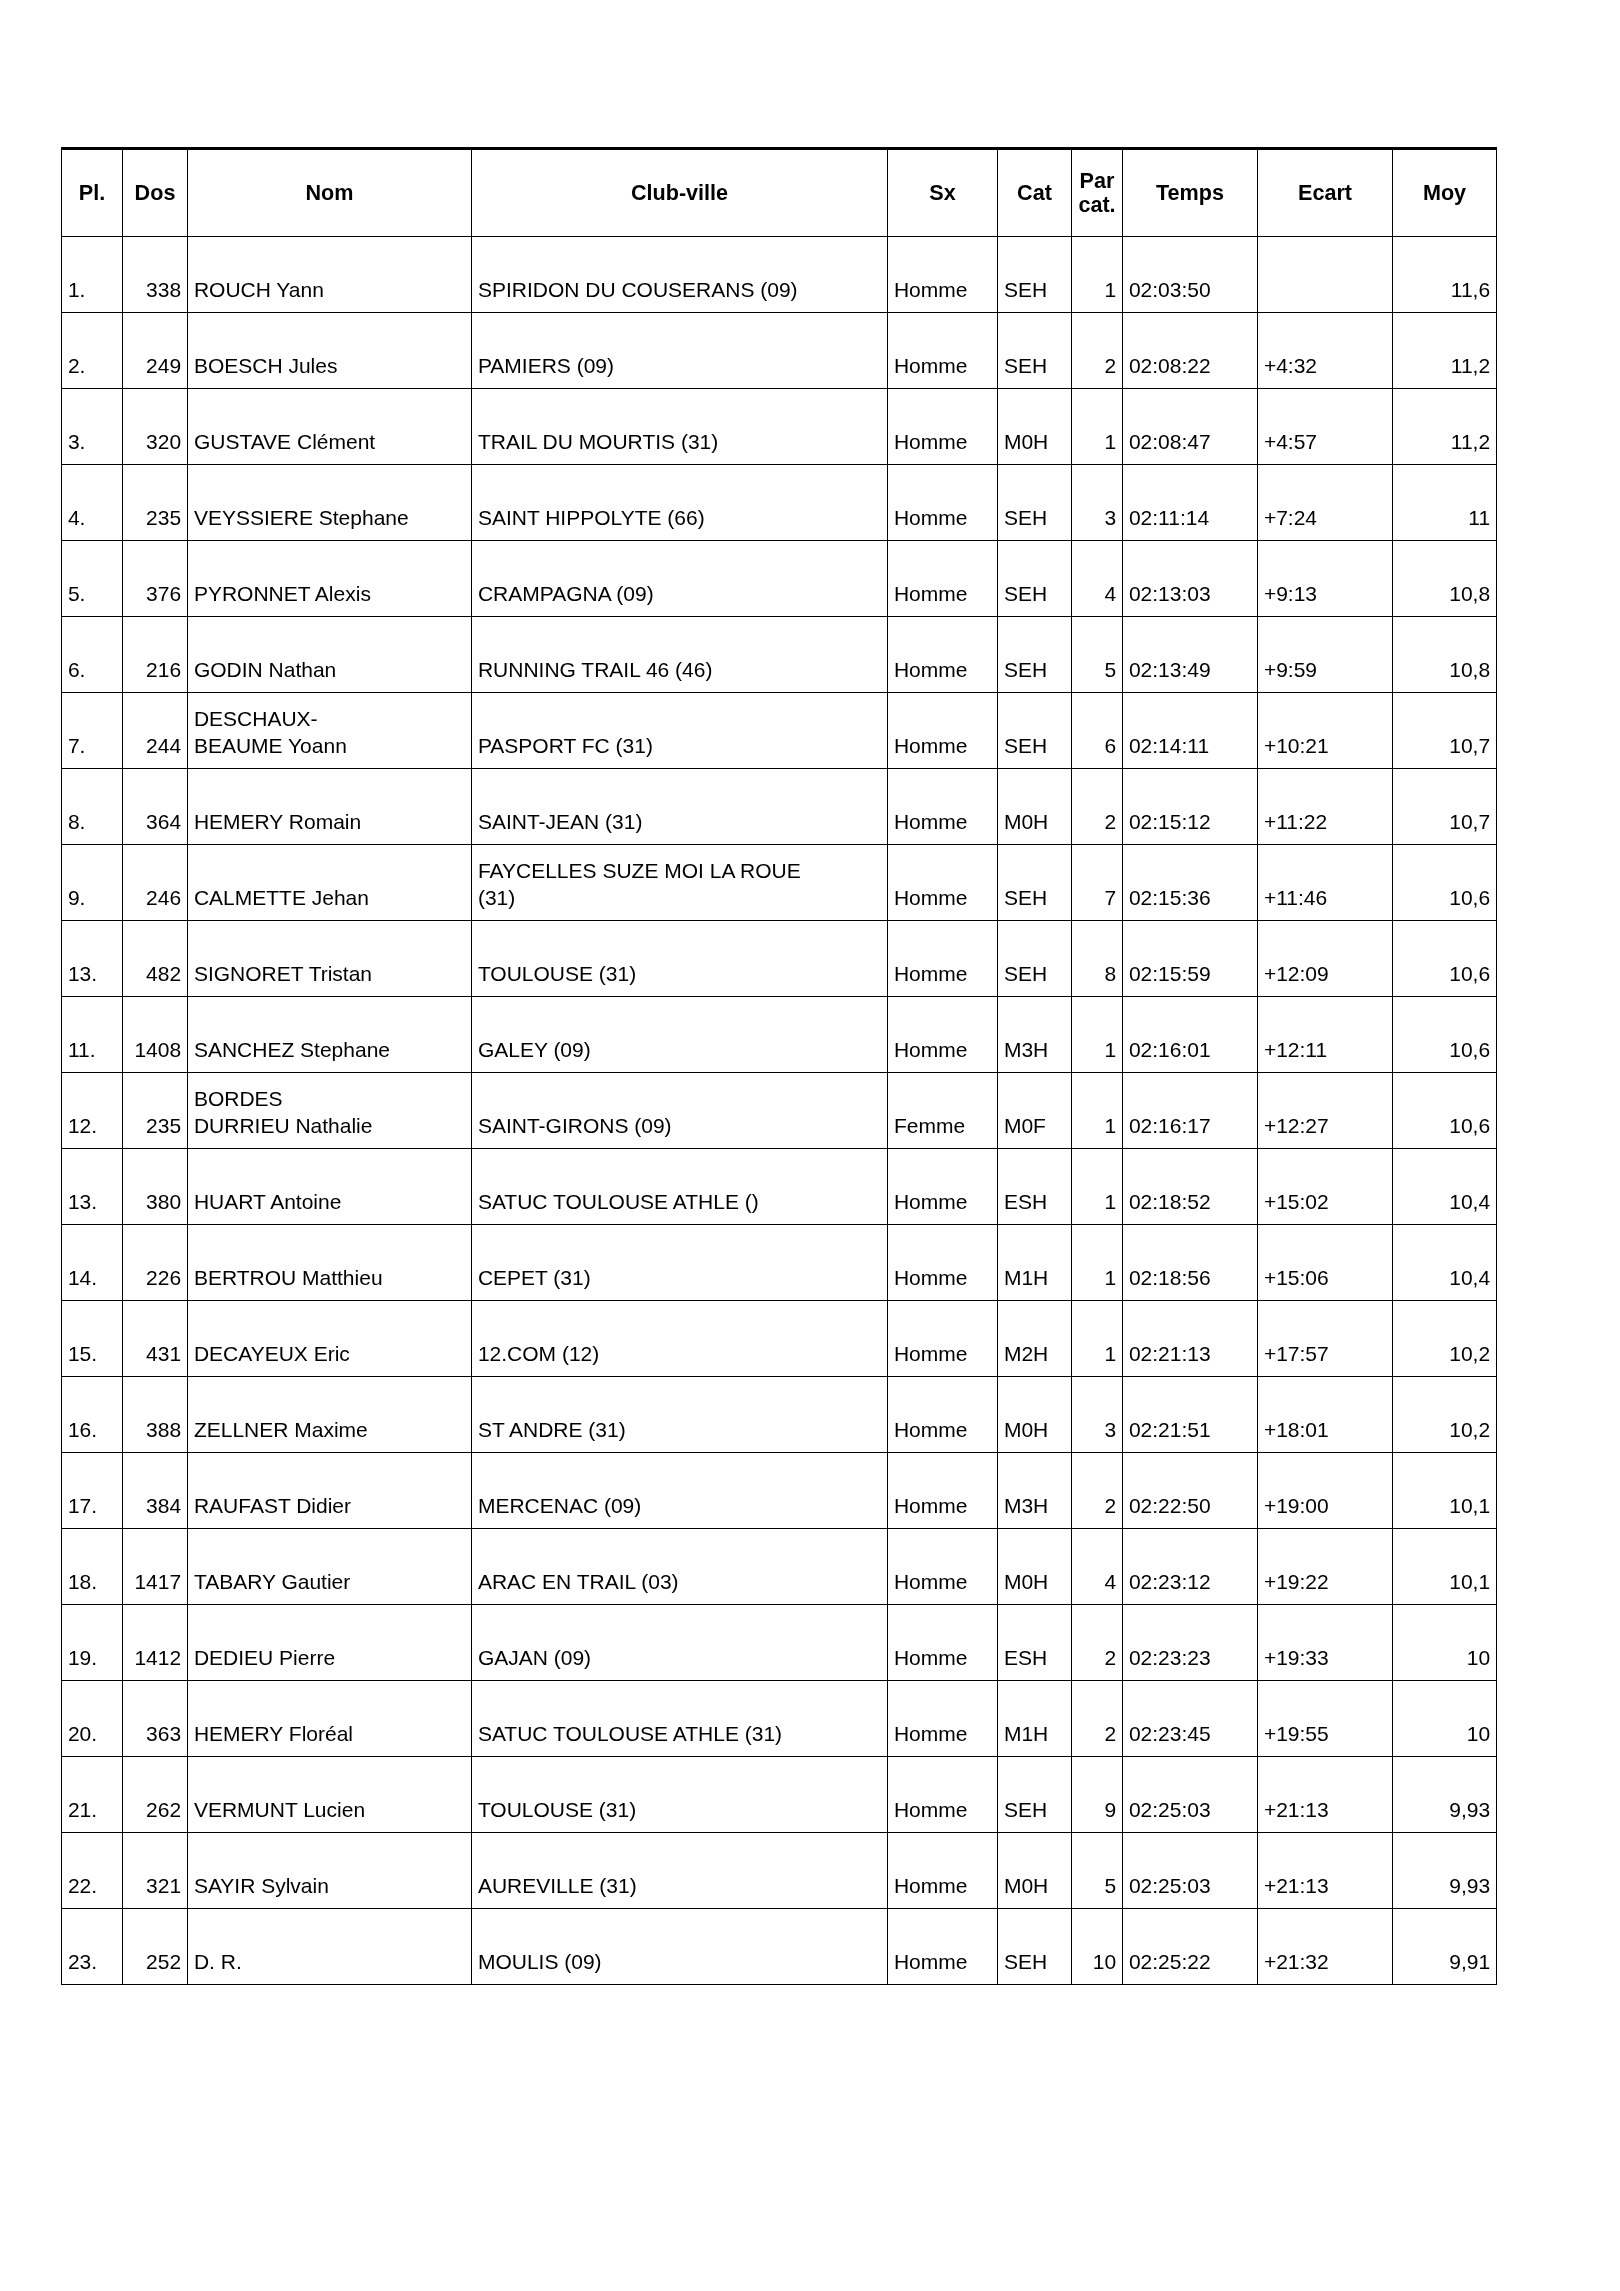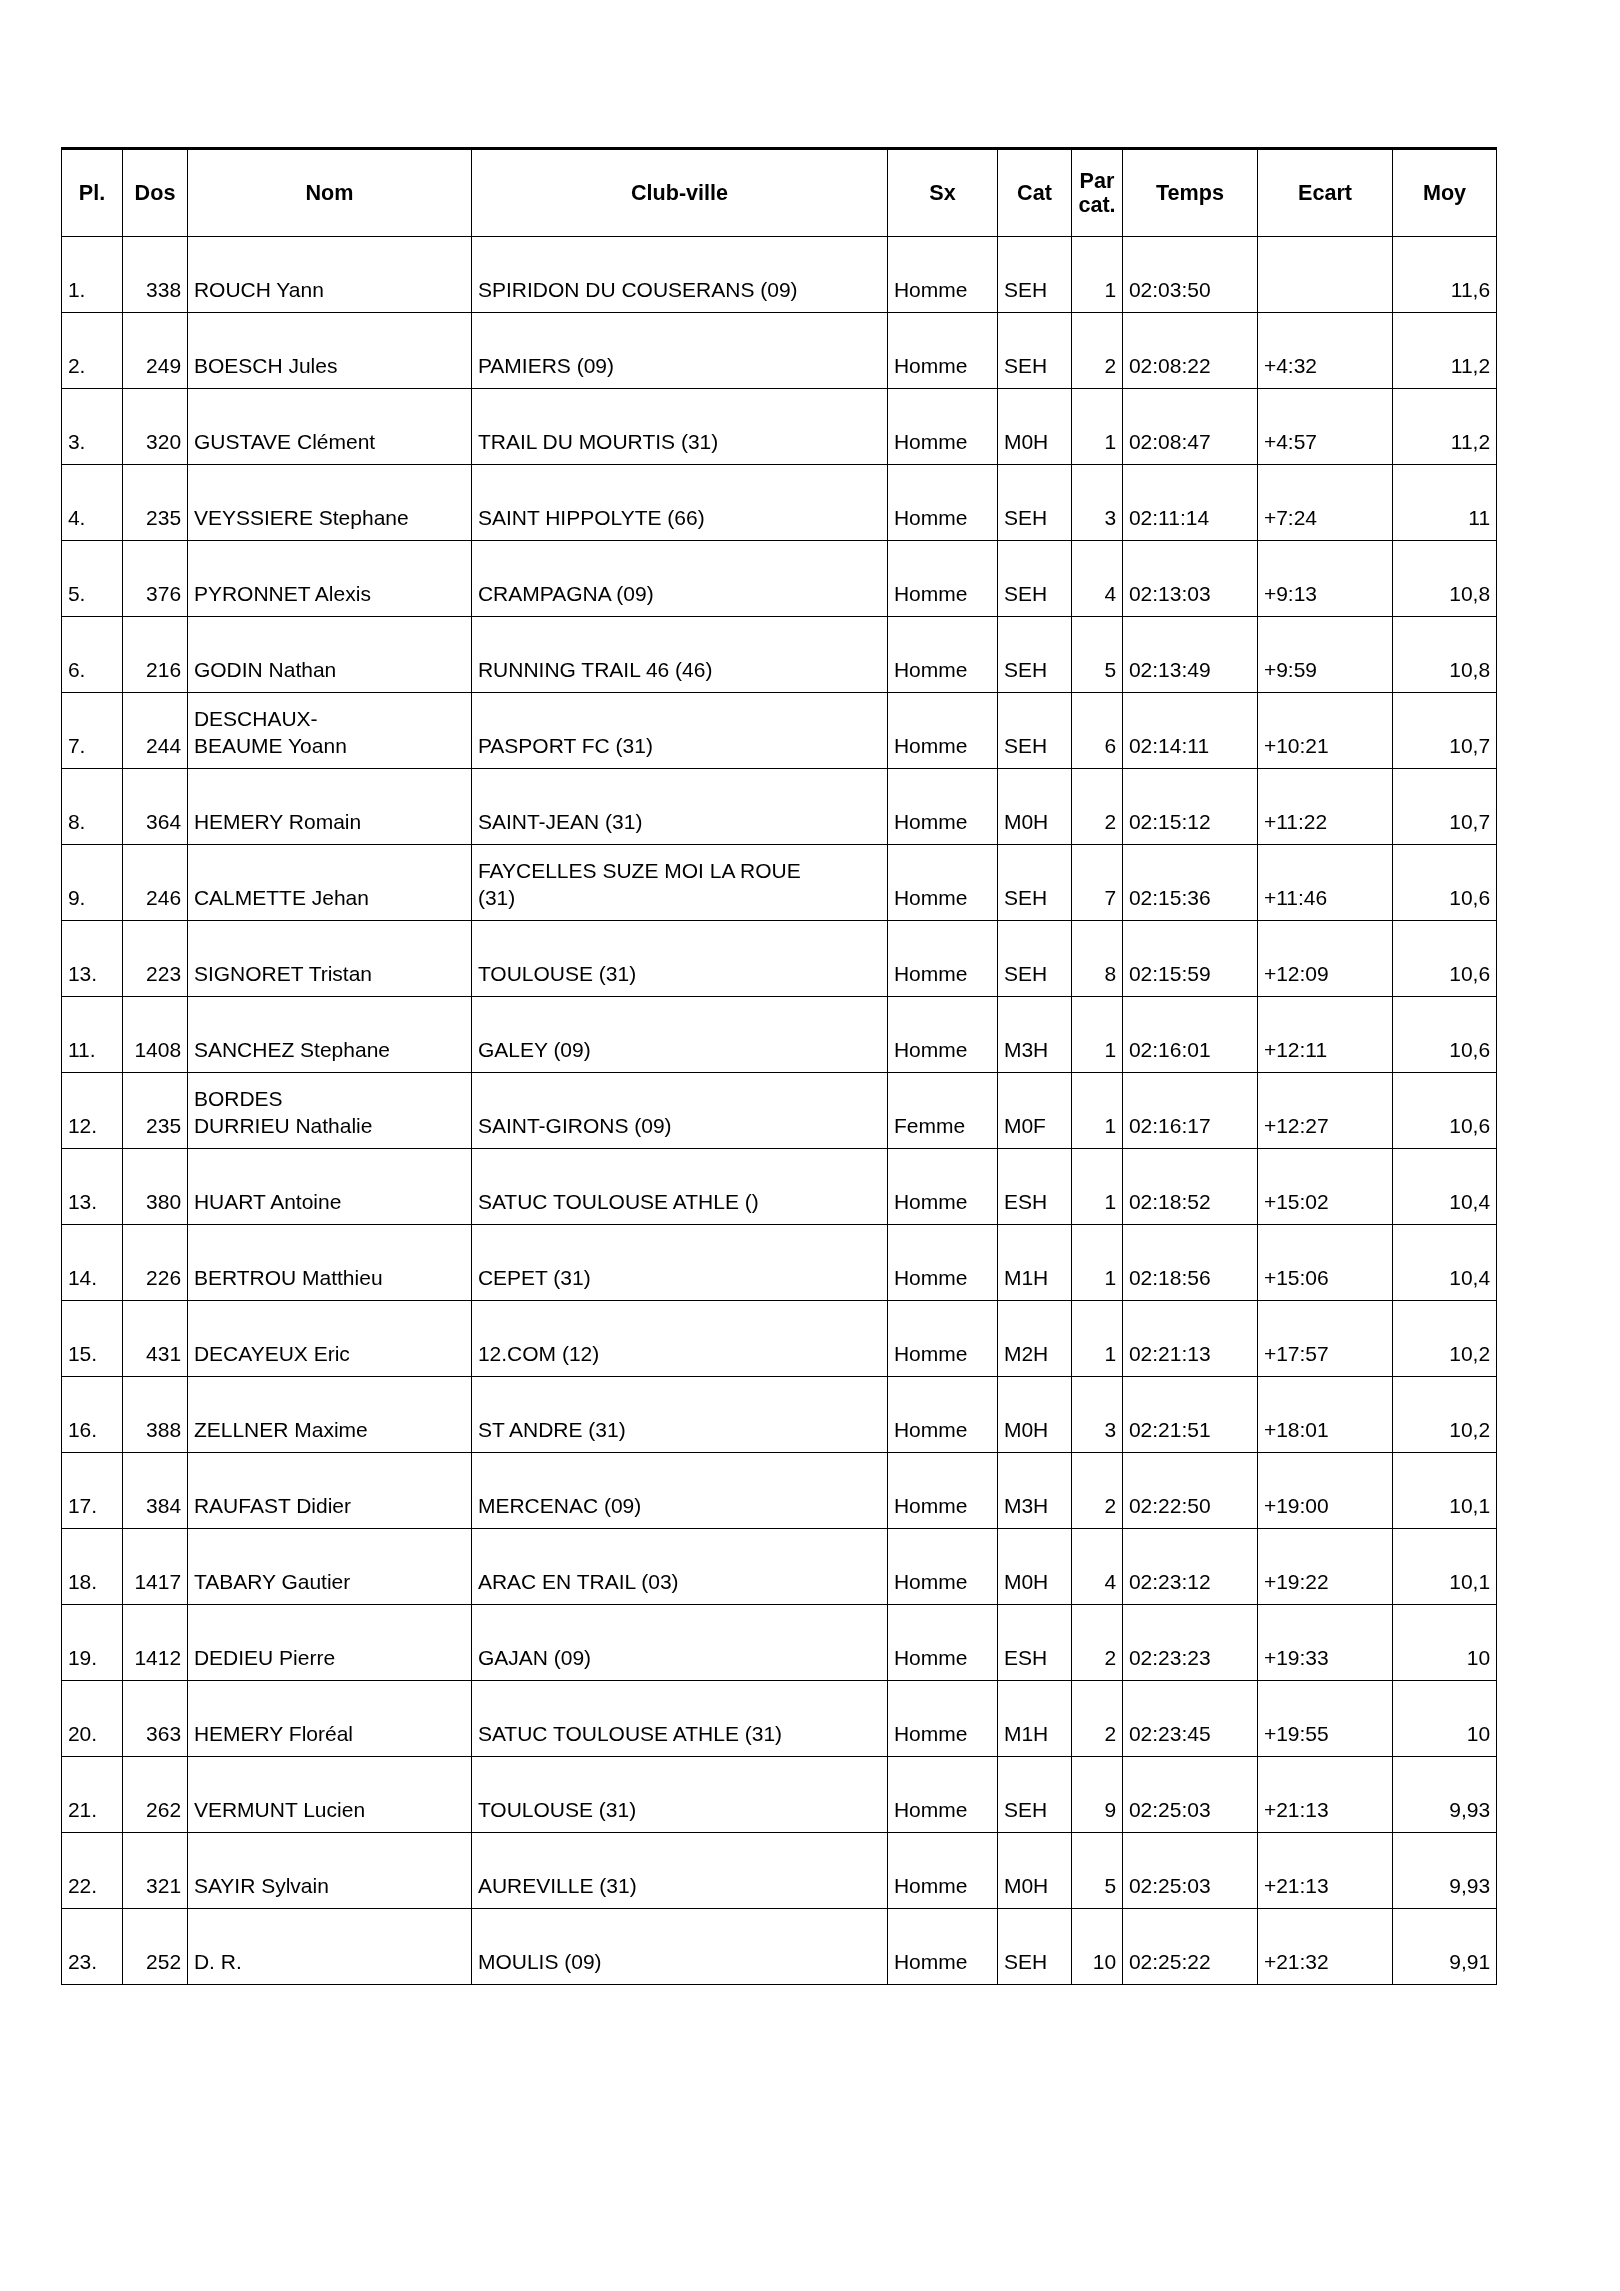--- a/index.html
+++ b/index.html
@@ -424,21 +424,21 @@
             </td>
             <td class="al-right">
               <span class="cell-wrap">10,6</span>
             </td>
           </tr>
           <tr>
             <td class="al-left">
               <span class="cell-wrap">13.</span>
             </td>
             <td class="al-right">
-              <span class="cell-wrap">223</span>
+              <span class="cell-wrap">482</span>
             </td>
             <td class="al-left">
               <span class="cell-wrap">SIGNORET Tristan</span>
             </td>
             <td class="al-left">
               <span class="cell-wrap">TOULOUSE (31)</span>
             </td>
             <td class="al-left">
               <span class="cell-wrap">Homme</span>
             </td>

